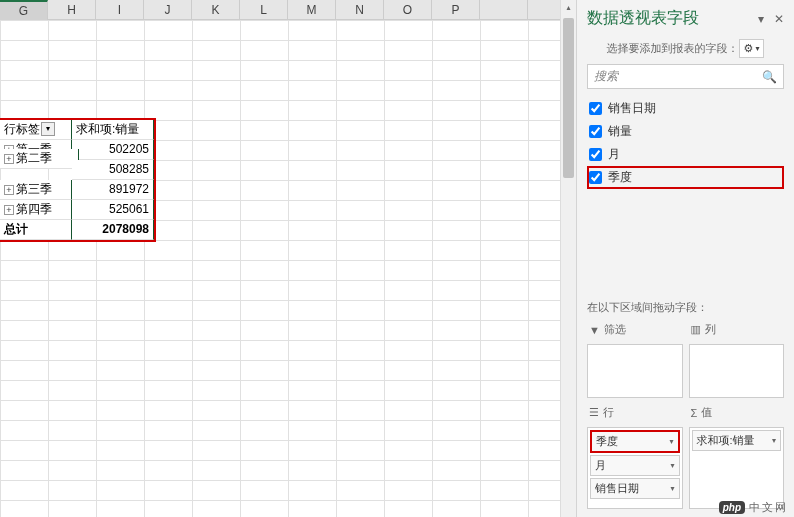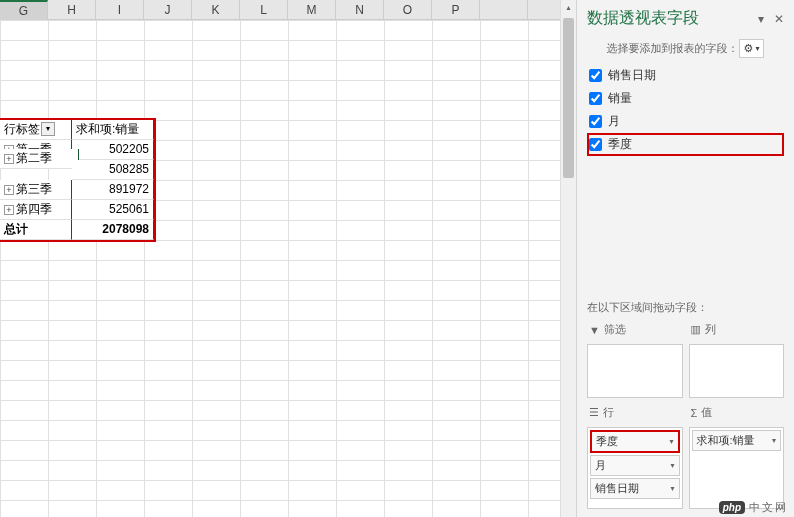--- a/index.html
+++ b/index.html
@@ -102,20 +102,24 @@
       <span>✕</span>
     </div>
   </div>
   <div class="pane-sub">
     <span>选择要添加到报表的字段：</span>
     <span class="gear-btn">
       <span>⚙</span>
       <span style="font-size:8px;">▾</span>
     </span>
   </div>
+  <div class="search-box">
+    <span>搜索</span>
+    <span class="mag">🔍</span>
+  </div>
   <div class="field-list" id="field-list">
       <div class="field-item">
         <input type="checkbox" checked="" style="">
         <span>销售日期</span>
       </div>
       <div class="field-item">
         <input type="checkbox" checked="" style="">
         <span>销量</span>
       </div>
       <div class="field-item">

